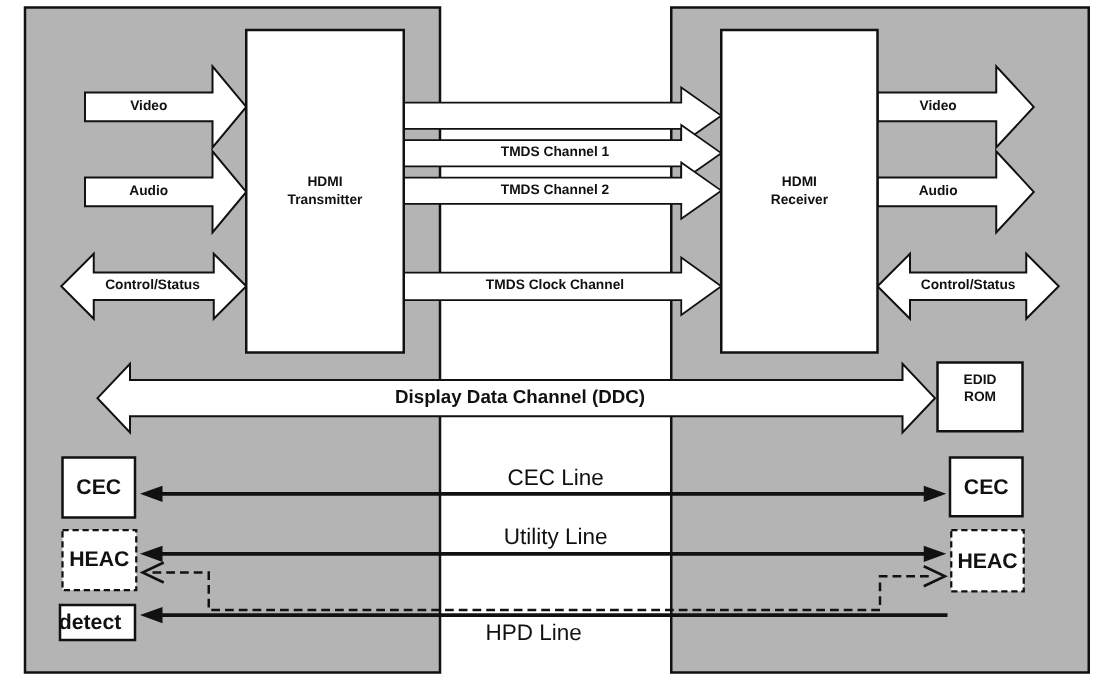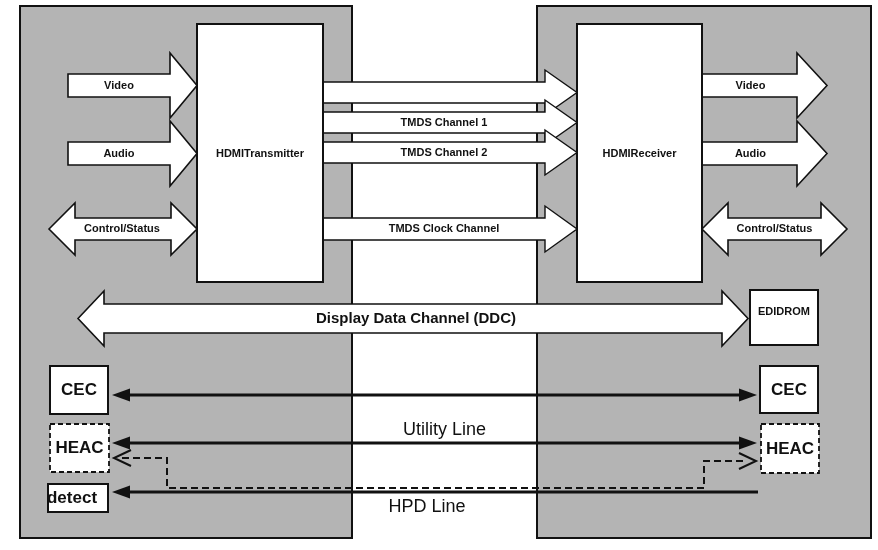--- a/index.html
+++ b/index.html
@@ -6,21 +6,21 @@
   #stage{
     position:relative;width:878px;height:550px;background:#ffffff;
     font-family:"Liberation Sans","DejaVu Sans",sans-serif;color:#111;
     overflow:hidden;
   }
   #diagram-svg{position:absolute;left:0;top:0;}
   .lbl{
     position:absolute;display:flex;align-items:center;justify-content:center;
     text-align:center;color:#111;white-space:nowrap;line-height:1.25;
   }
-  .lbl.stack{flex-direction:row;}
+  .lbl.stack{flex-direction:column;}
   .b14{font-size:11px;font-weight:bold;}
   .b13{font-size:17px;font-weight:bold;}
   .b15{font-size:15px;font-weight:bold;}
   .r18{font-size:18px;font-weight:400;}
 </style>
 </head>
 <body>
 
 <div id="stage">
 
@@ -92,20 +92,21 @@
   </div>
 
   <div class="lbl b15" style="left:110px;top:304px;width:612px;height:29px;">Display Data Channel (DDC)</div>
   <div class="lbl stack b14" style="left:750px;top:290px;width:68px;height:44px;text-align:center;">
     <span>EDID</span>
     <span>ROM</span>
   </div>
 
   <div class="lbl b13" style="left:50px;top:366px;width:58px;height:48px;">CEC</div>
   <div class="lbl b13" style="left:760px;top:366px;width:58px;height:47px;">CEC</div>
+  <div class="lbl r18" style="left:352px;top:370px;width:185px;height:24px;">CEC Line</div>
 
   <div class="lbl b13" style="left:50px;top:424px;width:59px;height:48px;">HEAC</div>
   <div class="lbl b13" style="left:761px;top:424px;width:58px;height:49px;">HEAC</div>
   <div class="lbl r18" style="left:352px;top:417px;width:185px;height:24px;">Utility Line</div>
 
   <div class="lbl b13" style="left:48px;top:484px;width:48px;height:28px;">detect</div>
   <div class="lbl r18" style="left:332px;top:494px;width:190px;height:24px;">HPD Line</div>
 
 </div>
 

